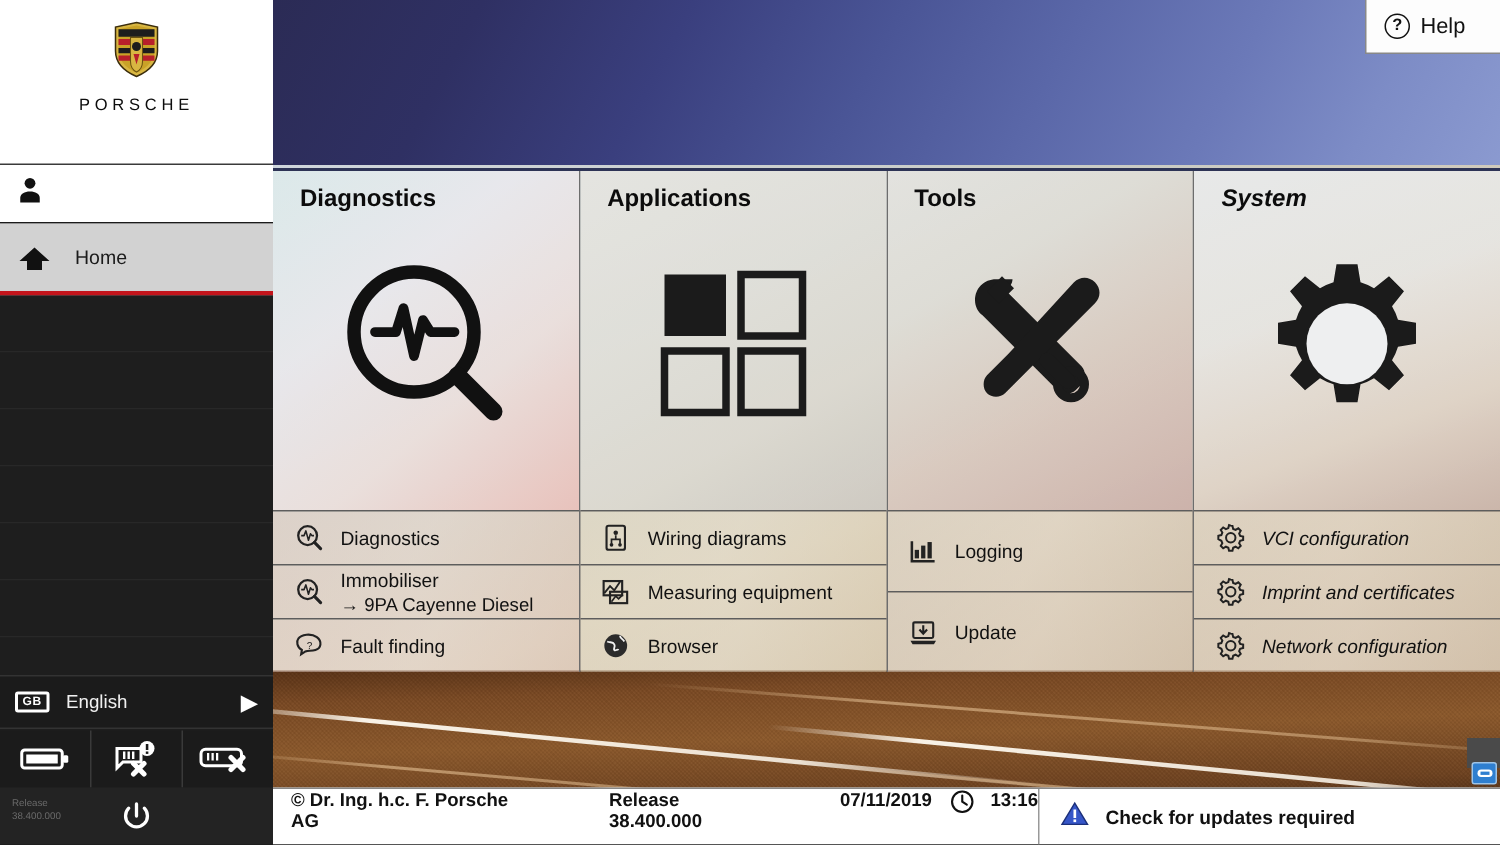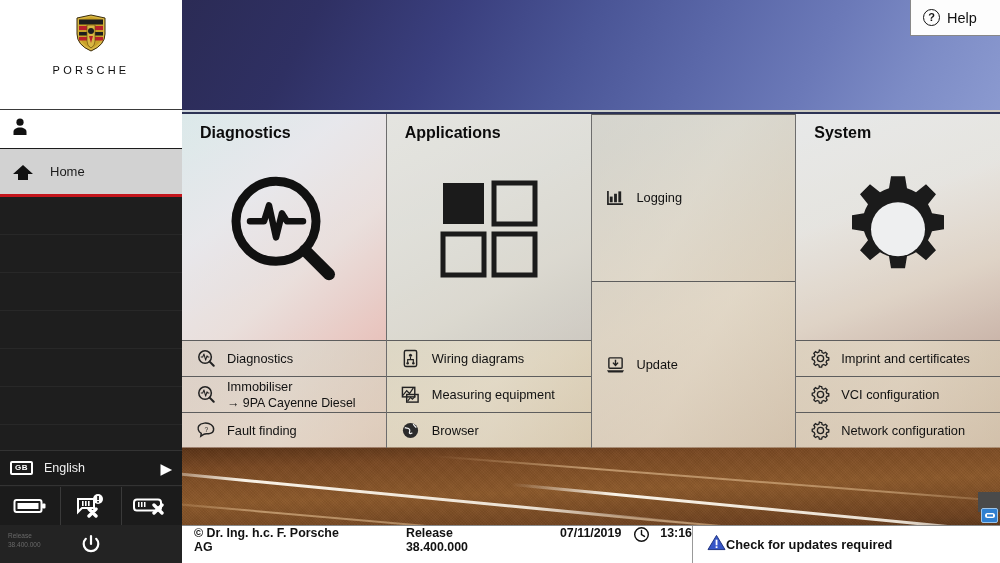--- a/index.html
+++ b/index.html
@@ -118,21 +118,21 @@
     display: flex; align-items: center; justify-content: center;
     font-size: 11px; font-weight: bold; line-height: 1;
   }
 
   
   #tiles {
     position: absolute; left: 182px; top: 112px; width: 818px; height: 336px;
     display: flex; z-index: 10; border-top: 2px solid #2d3355;
   }
   .tile-col { flex: 1; display: flex; flex-direction: column; border-right: 1px solid #6d6d6d; }
-  .tile-col:last-child { border-right: none; }
+  .tile-col:last-child { border-right: none; font-style: italic; }
   .tile-head {
     flex: 0 0 226px; position: relative; overflow: hidden;
     background: rgba(238,239,240,0.80);
   }
   .tile-photo { position: absolute; inset: 0; opacity: .30; }
   .tile-title {
     position: absolute; left: 18px; top: 10px; font-size: 16px; font-weight: bold;
     color: #0c0c0c; z-index: 3;
   }
   .tile-glyph {
@@ -168,21 +168,21 @@
     border-top: 1px solid #888;
   }
   #sb-left { display: flex; align-items: flex-start; height: 100%; flex: 0 0 510px; padding-left: 12px; }
   #copyright { font-size: 12.4px; font-weight: bold; color: #111; }
   #release { font-size: 12.4px; font-weight: bold; color: #111; margin-left: 55px; }
   #date { font-size: 12.4px; font-weight: bold; color: #111; margin-left: 48px; }
   #clock-ico { margin-left: 12px; display: flex; align-items: center; }
   #time { font-size: 12.4px; font-weight: bold; color: #111; margin-left: 10px; }
   #sb-right {
     flex: 1; height: 100%; display: flex; align-items: center;
-    border-left: 1px solid #999; padding-left: 14px; 
+    border-left: 1px solid #999; padding-left: 14px; gap: 11px;
   }
   #update-msg { font-size: 12.8px; font-weight: bold; color: #111; }
   #corner-icon {
     position: absolute; right: 2px; top: 508px; width: 17px; height: 15px;
     background: #2f7fd0; border: 1px solid #9dc4e8; border-radius: 2px;
     display: flex; align-items: center; justify-content: center; z-index: 35;
   }
   #corner-fold {
     position: absolute; right: 0; top: 492px; width: 22px; height: 20px;
     background: #4a4a4a; z-index: 34;
@@ -314,20 +314,37 @@
             <path d="M4 7c2 1 4 0 5 2s-1 3 0 4 2-1 3 0M13 3c0 2 2 2 3 4" fill="none" stroke="#f2f2f2" stroke-width="1.3"></path>
           </svg>
         </span>
         <span class="mi-text">
           <span class="main">Browser</span>
         </span>
       </div>
     </div>
 
     <div class="tile-col">
+      <div class="tile-head">
+        <div class="tile-photo ph-c"></div>
+        <div class="tile-title">Tools</div>
+        <div class="tile-glyph">
+          <svg width="110" height="110" viewBox="0 0 110 110">
+            <g fill="#1b1b1b">
+              <path d="M26 12c-8 0-14 6-14 14 0 4 2 8 5 10l50 50c3 3 9 3 12 0l4-4c3-3 3-9 0-12L33 20c2-3 4-5 4-8 0 0-5 0-11 0z"></path>
+              <path d="M30 10 L20 20 L28 28 L38 18 Z"></path>
+            </g>
+            <g fill="#1b1b1b">
+              <path d="M92 14c4 4 4 10 0 14L46 74l-14 14c-3 3-9 3-12 0s-3-9 0-12l14-14L78 14c4-4 10-4 14 0z"></path>
+            </g>
+            <circle cx="76" cy="82" r="9" fill="none" stroke="#1b1b1b" stroke-width="6"></circle>
+            <path d="M60 66 L74 80" stroke="#1b1b1b" stroke-width="10" stroke-linecap="round"></path>
+          </svg>
+        </div>
+      </div>
       <div class="menu-item">
         <div class="mi-bg mi-ph-c"></div>
         <span class="mi-ico">
           <svg width="19" height="18" viewBox="0 0 20 19">
             <path d="M2 2v14h16" fill="none" stroke="#222" stroke-width="1.8"></path>
             <rect x="4" y="8" width="3" height="6" fill="#222"></rect>
             <rect x="8.5" y="5" width="3" height="9" fill="#222"></rect>
             <rect x="13" y="2.5" width="3" height="11.5" fill="#222"></rect>
           </svg>
         </span>
@@ -365,33 +382,33 @@
       </div>
       <div class="menu-item">
         <div class="mi-bg mi-ph-d"></div>
         <span class="mi-ico">
           <svg width="19" height="19" viewBox="0 0 20 20">
             <path d="M10 1.5l1.2.2.5 2.1 1.7.7 1.9-1.1 1.7 1.7-1.1 1.9.7 1.7 2.1.5v2.4l-2.1.5-.7 1.7 1.1 1.9-1.7 1.7-1.9-1.1-1.7.7-.5 2.1H8.8l-.5-2.1-1.7-.7-1.9 1.1-1.7-1.7 1.1-1.9-.7-1.7L1.3 11V8.6l2.1-.5.7-1.7-1.1-1.9 1.7-1.7 1.9 1.1 1.7-.7.5-2.1z" fill="none" stroke="#222" stroke-width="1.4"></path>
             <circle cx="10" cy="10" r="3.3" fill="none" stroke="#222" stroke-width="1.4"></circle>
           </svg>
         </span>
         <span class="mi-text">
-          <span class="main">Imprint and certificates</span>
+          <span class="main">VCI configuration</span>
         </span>
       </div>
       <div class="menu-item">
         <div class="mi-bg mi-ph-d"></div>
         <span class="mi-ico">
           <svg width="19" height="19" viewBox="0 0 20 20">
             <path d="M10 1.5l1.2.2.5 2.1 1.7.7 1.9-1.1 1.7 1.7-1.1 1.9.7 1.7 2.1.5v2.4l-2.1.5-.7 1.7 1.1 1.9-1.7 1.7-1.9-1.1-1.7.7-.5 2.1H8.8l-.5-2.1-1.7-.7-1.9 1.1-1.7-1.7 1.1-1.9-.7-1.7L1.3 11V8.6l2.1-.5.7-1.7-1.1-1.9 1.7-1.7 1.9 1.1 1.7-.7.5-2.1z" fill="none" stroke="#222" stroke-width="1.4"></path>
             <circle cx="10" cy="10" r="3.3" fill="none" stroke="#222" stroke-width="1.4"></circle>
           </svg>
         </span>
         <span class="mi-text">
-          <span class="main">VCI configuration</span>
+          <span class="main">Imprint and certificates</span>
         </span>
       </div>
       <div class="menu-item">
         <div class="mi-bg mi-ph-d"></div>
         <span class="mi-ico">
           <svg width="19" height="19" viewBox="0 0 20 20">
             <path d="M10 1.5l1.2.2.5 2.1 1.7.7 1.9-1.1 1.7 1.7-1.1 1.9.7 1.7 2.1.5v2.4l-2.1.5-.7 1.7 1.1 1.9-1.7 1.7-1.9-1.1-1.7.7-.5 2.1H8.8l-.5-2.1-1.7-.7-1.9 1.1-1.7-1.7 1.1-1.9-.7-1.7L1.3 11V8.6l2.1-.5.7-1.7-1.1-1.9 1.7-1.7 1.9 1.1 1.7-.7.5-2.1z" fill="none" stroke="#222" stroke-width="1.4"></path>
             <circle cx="10" cy="10" r="3.3" fill="none" stroke="#222" stroke-width="1.4"></circle>
           </svg>
         </span>

